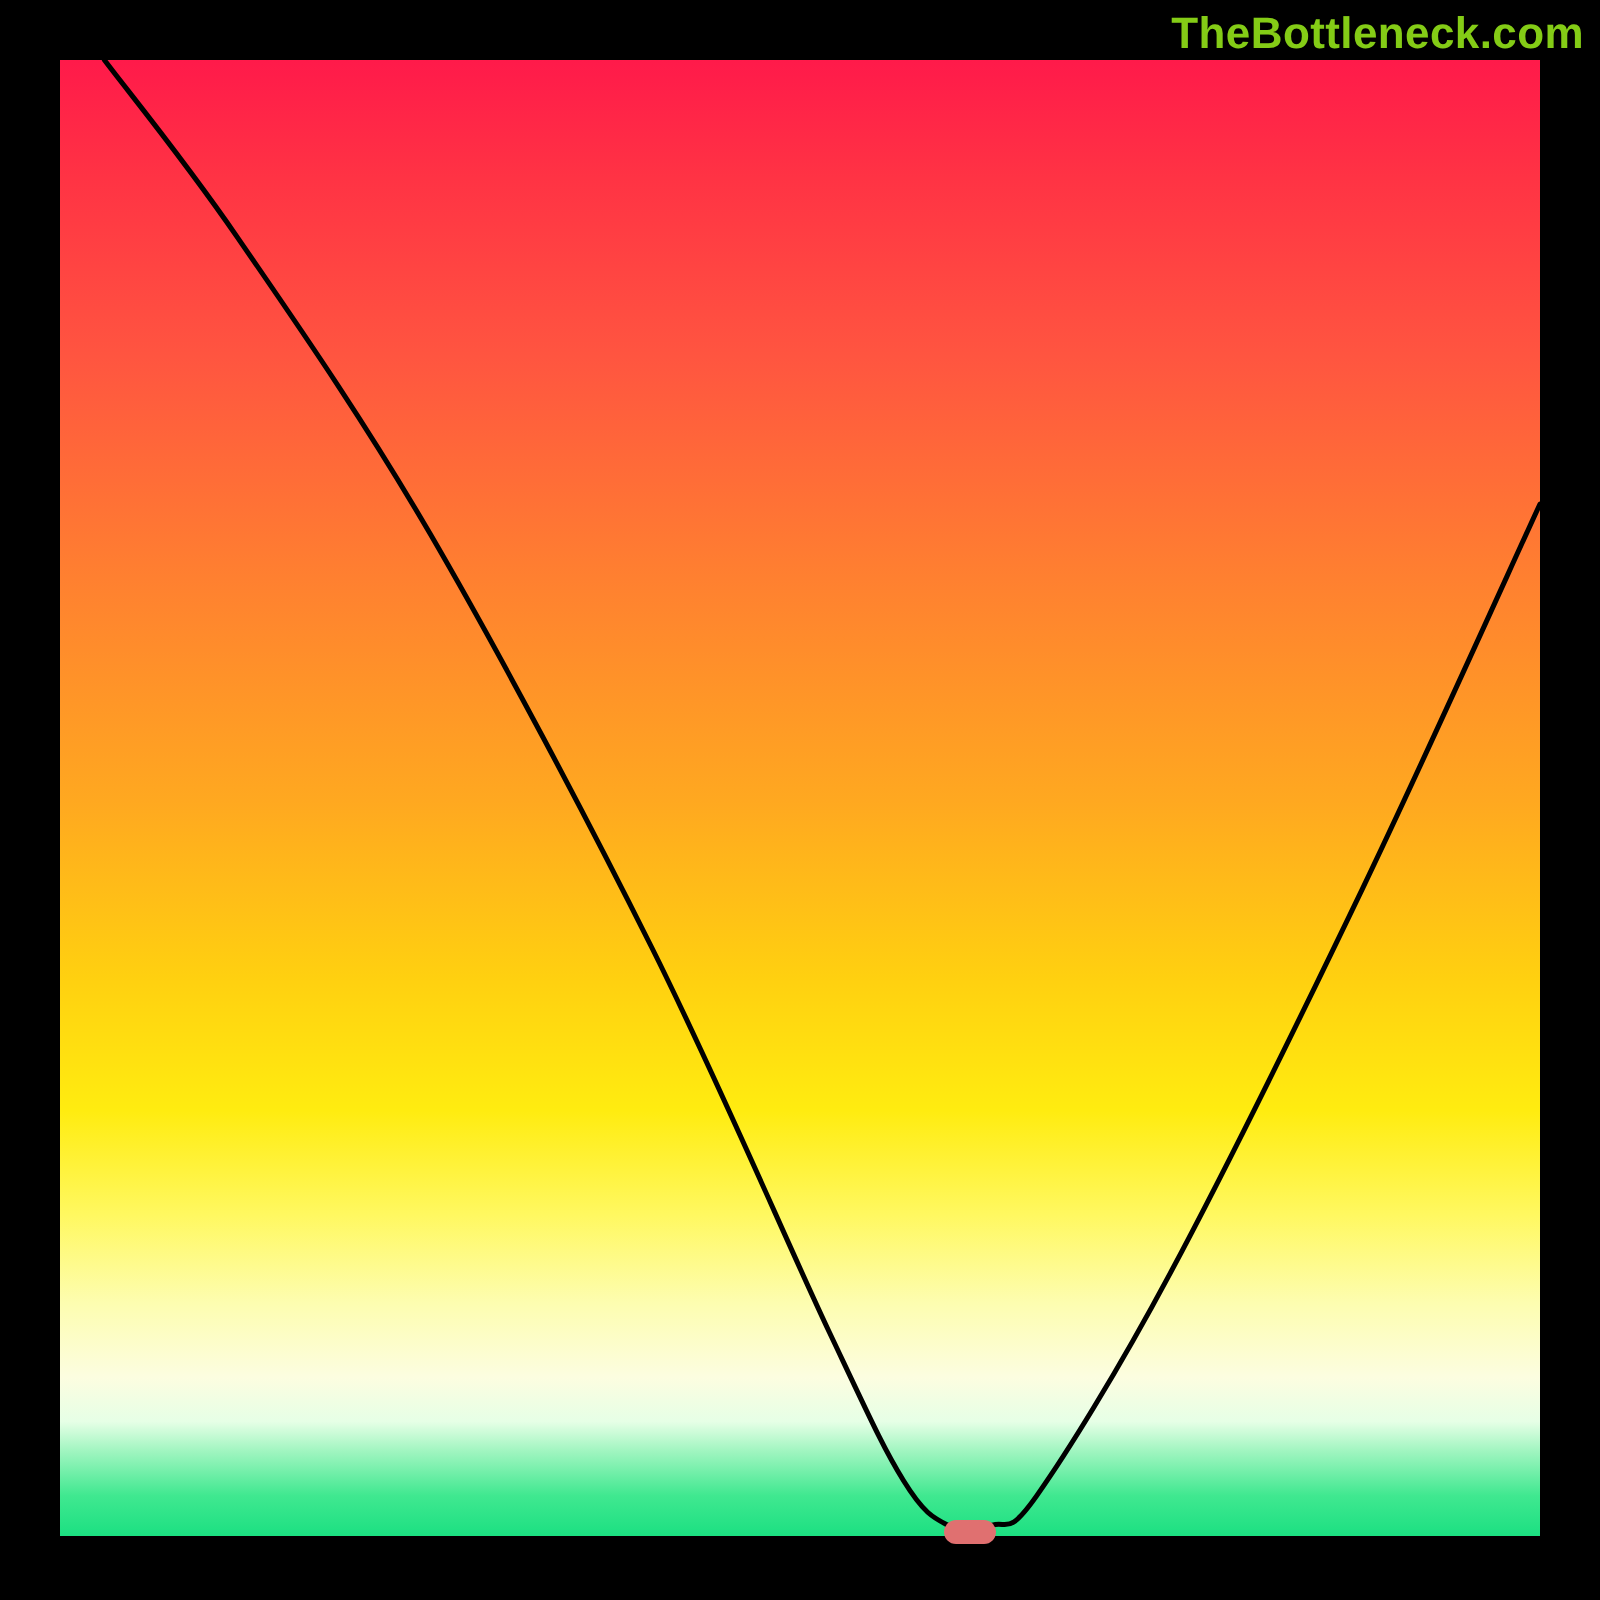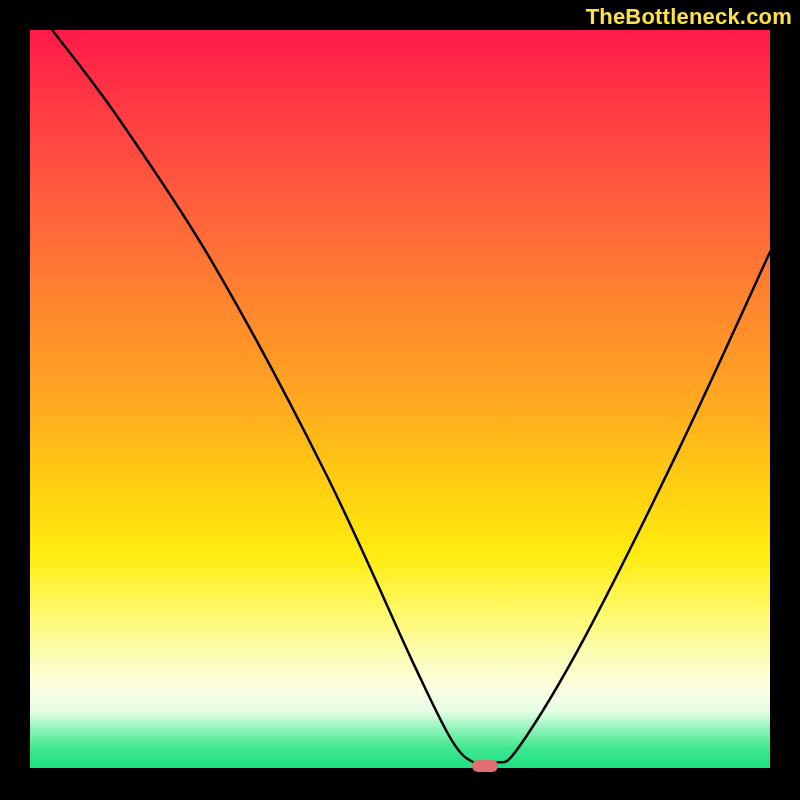--- a/index.html
+++ b/index.html
@@ -33,21 +33,21 @@
       #18df80 100%
     );
   }
   .watermark {
     position: absolute;
     top: 4px;
     right: 8px;
     font-family: Arial, Helvetica, sans-serif;
     font-size: 22px;
     font-weight: 600;
-    color: #fde047;
+    color: #84cc16;
     letter-spacing: 0.2px;
   }
   .marker {
     position: absolute;
     width: 26px;
     height: 12px;
     border-radius: 6px;
     background: #e07070;
     transform: translate(-50%, -50%);
   }

